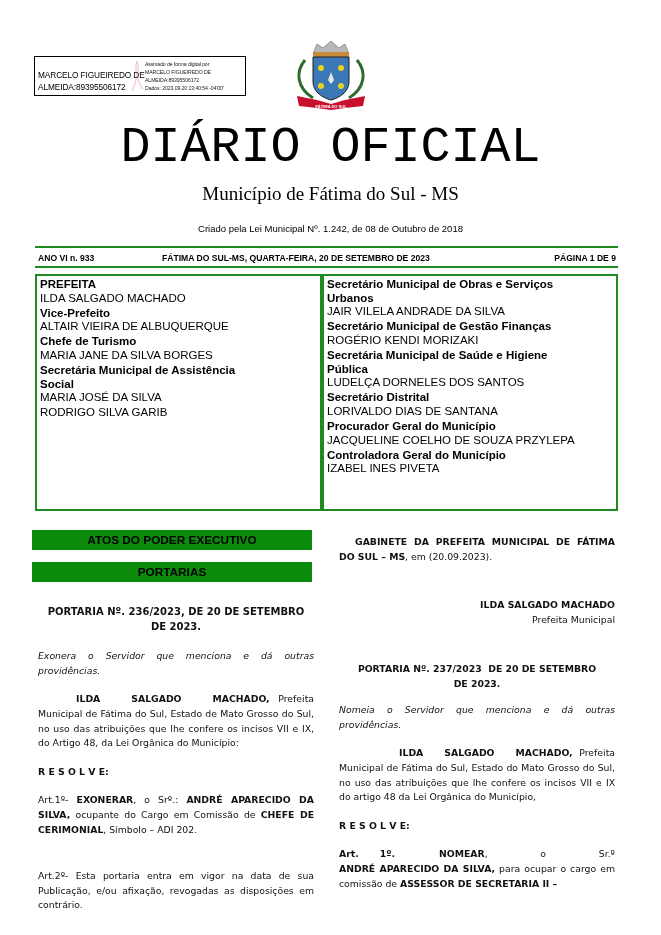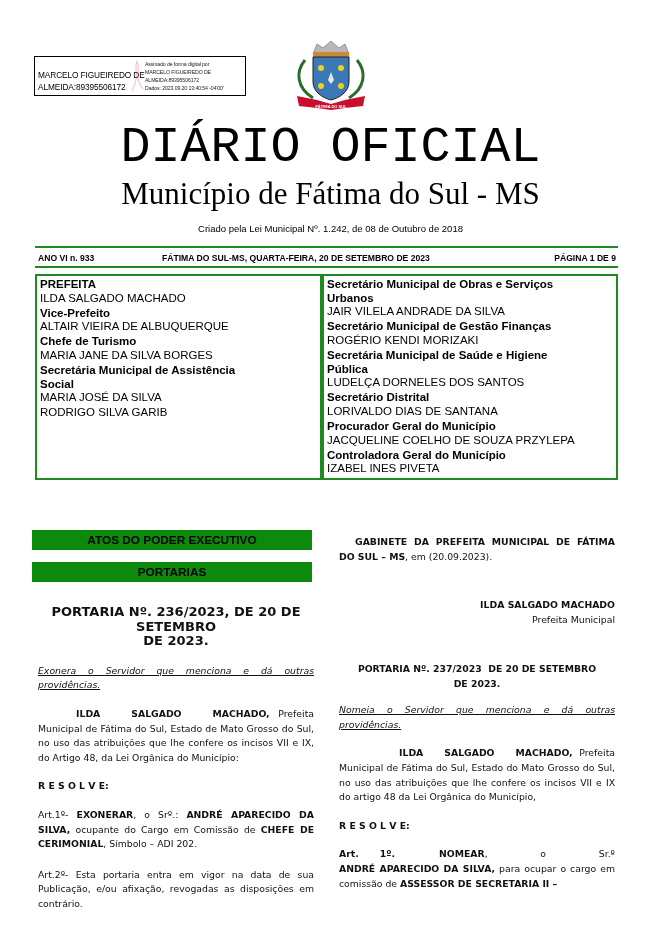--- a/index.html
+++ b/index.html
@@ -9,40 +9,40 @@
   
   .sig { left: 34px; top: 56px; width: 212px; height: 40px; border: 1px solid #000; box-sizing: border-box; }
   .sig-name { position: absolute; left: 3px; top: 12px; font-family: "Liberation Sans", sans-serif; font-size: 8.3px; line-height: 12px; letter-spacing: -0.1px; }
   .sig-info { position: absolute; left: 110px; top: 3px; font-family: "Liberation Sans", sans-serif; font-size: 5.2px; line-height: 8px; color: #222; letter-spacing: -0.1px; }
   .sig-mark { position: absolute; left: 95px; top: 2px; width: 14px; height: 34px; opacity: 0.25; }
 
   
   .crest { left: 287px; top: 38px; width: 88px; height: 76px; }
 
   .title { left: 0; width: 661px; top: 118px; text-align: center; font-family: Liberation Mono, monospace; font-size: 50px; line-height: 60px; letter-spacing: 0px; }
-  .subtitle { left: 0; width: 661px; top: 178px; text-align: center; font-family: "Liberation Serif", serif; font-size: 31px; line-height: 32px; }
+  .subtitle { left: 0; width: 661px; top: 178px; text-align: center; font-family: "Liberation Serif", serif; font-size: 19px; line-height: 32px; }
   .created { left: 0; width: 661px; top: 222px; text-align: center; font-family: "Liberation Sans", sans-serif; font-size: 9.5px; line-height: 14px; }
 
   .rule { left: 35px; width: 583px; height: 2px; background: #1f8a1f; }
   .band { left: 38px; width: 578px; top: 251px; height: 14px; font-family: "Liberation Sans", sans-serif; font-size: 8.6px; font-weight: bold; line-height: 14px; }
   .band span { position: absolute; top: 0; white-space: nowrap; }
 
-  .box { top: 274px; height: 206px; border: 2px solid #1f8a1f; box-sizing: border-box; }
+  .box { top: 274px; height: 237px; border: 2px solid #1f8a1f; box-sizing: border-box; }
   .box-left { left: 35px; width: 287px; }
   .box-right { left: 322px; width: 296px; }
   .box-inner { position: absolute; left: 3px; top: 2px; font-family: "Liberation Sans", sans-serif; font-size: 11.5px; line-height: 13.6px; }
   .box-inner .role { font-weight: bold; }
   .box-inner .entry { margin-bottom: 1.5px; }
 
   .green-bar { left: 32px; width: 280px; height: 20px; background: #0b8a0b; color: #000; font-family: "Liberation Sans", sans-serif; font-weight: bold; font-size: 11.8px; line-height: 20px; text-align: center; }
 
   .col { font-family: "DejaVu Sans", sans-serif; font-size: 9.3px; line-height: 14.6px; color: #111; }
   .j { text-align: justify; text-align-last: auto; }
   .b { font-weight: bold; }
-  .i { font-style: italic; text-decoration: underline; }
+  .i { font-style: italic; }
   .center { text-align: center; }
   .right { text-align: right; }
 </style>
 </head>
 <body>
 
 <div class="abs sig">
   <div class="sig-name">
     <div>MARCELO FIGUEIREDO DE</div>
     <div>ALMEIDA:89395506172</div>
@@ -138,29 +138,29 @@
         <div class="role">Controladora Geral do Município</div>
         <div>IZABEL INES PIVETA</div>
       </div>
   </div>
 </div>
 
 <div class="abs green-bar" style="top:530px;">ATOS DO PODER EXECUTIVO</div>
 <div class="abs green-bar" style="top:562px;">PORTARIAS</div>
 
 <div class="abs col" style="left:38px; top:605px; width:276px;">
-  <div class="b center" style="font-size:13px;">
+  <div class="b center" style="font-size:10px;">
     <div>PORTARIA Nº. 236/2023, DE 20 DE SETEMBRO</div>
     <div>DE 2023.</div>
   </div>
   <div class="i j" style="margin-top:15px;">Exonera o Servidor que menciona e dá outras providências.</div>
   <div class="j" style="margin-top:14px; text-indent:38px;"><span class="b" style="word-spacing:22px;">ILDA SALGADO MACHADO,</span><span> Prefeita Municipal de Fátima do Sul, Estado de Mato Grosso do Sul, no uso das atribuições que lhe confere os incisos VII e IX, do Artigo 48, da Lei Orgânica do Município:</span></div>
   <div class="b" style="margin-top:14px;">R E S O L V E:</div>
   <div class="j" style="margin-top:14px;"><span>Art.1º- </span><span class="b">EXONERAR</span><span>, o Srº.: </span><span class="b">ANDRÉ APARECIDO DA SILVA,</span><span> ocupante do Cargo em Comissão de </span><span class="b">CHEFE DE CERIMONIAL</span><span>, Símbolo – ADI 202.</span></div>
-  <div class="j" style="margin-top:16px;">Art.2º- Esta portaria entra em vigor na data de sua Publicação, e/ou afixação, revogadas as disposições em contrário.</div>
+  <div class="j" style="margin-top:32px;">Art.2º- Esta portaria entra em vigor na data de sua Publicação, e/ou afixação, revogadas as disposições em contrário.</div>
 </div>
 
 <div class="abs col" style="left:339px; top:535px; width:276px;">
   <div class="j" style="text-indent:16px;"><span class="b">GABINETE DA PREFEITA MUNICIPAL DE FÁTIMA DO SUL – MS</span><span>, em (20.09.2023).</span></div>
   <div class="right b" style="margin-top:34px;">ILDA SALGADO MACHADO</div>
   <div class="right">Prefeita Municipal</div>
 </div>
 
 <div class="abs col" style="left:339px; top:662px; width:276px;">
   <div class="b center">

